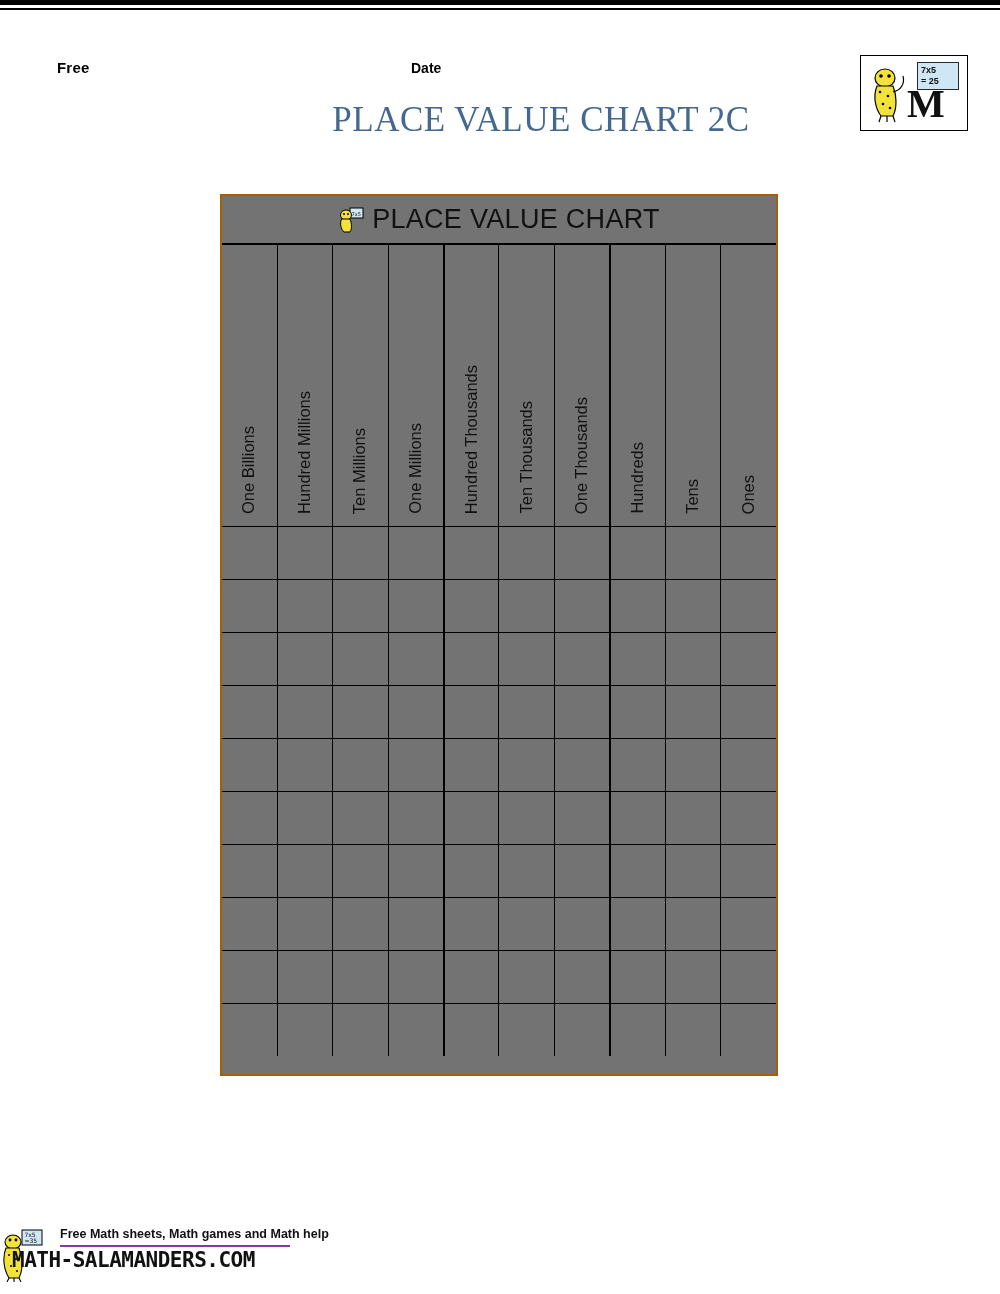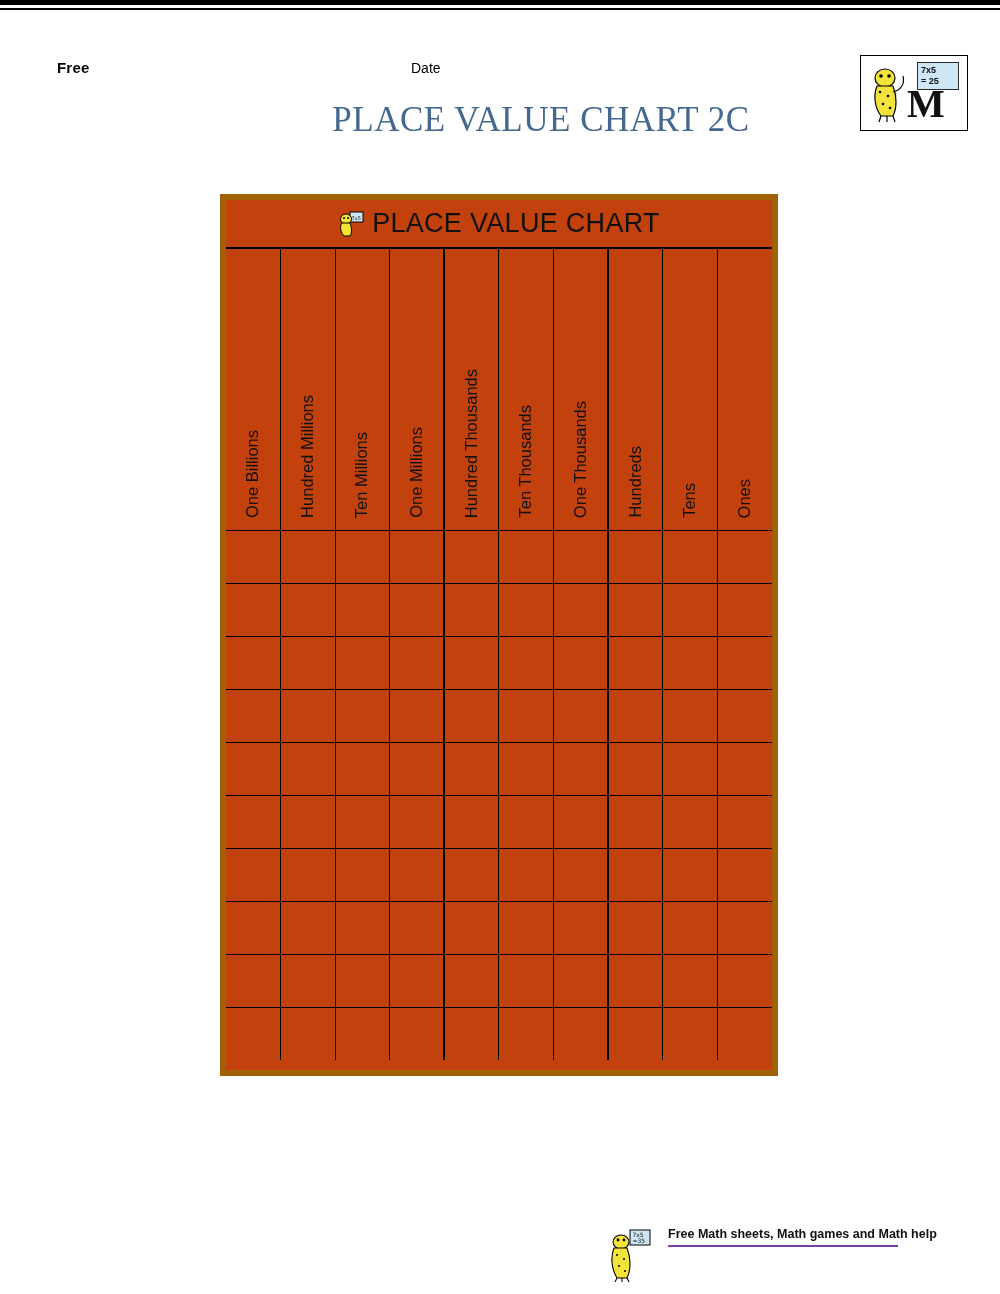--- a/index.html
+++ b/index.html
@@ -34,21 +34,21 @@
     position: absolute;
     left: 57px; top: 59px;
     font-size: 15px;
     font-weight: bold;
     letter-spacing: .2px;
   }
   .date-label {
     position: absolute;
     left: 411px; top: 60px;
     font-size: 14px;
-    font-weight: normal;
+    font-weight: bold;
   }
 
   .page-title {
     position: absolute;
     left: 0px; top: 100px;
     width: 1000px;
     text-align: center;
     font-family: "Liberation Serif", serif;
     font-size: 35px;
     color: #44688f;
@@ -91,23 +91,23 @@
     padding: 2px 0 0 3px;
     box-sizing: border-box;
     color: #111;
   }
 
   
   .chart-frame {
     position: absolute;
     left: 220px; top: 194px;
     width: 558px; height: 882px;
-    border: 6px solid #a16207;
+    border: 2px solid #a16207;
     box-sizing: border-box;
-    background: #c2410c;
+    background: #737373;
   }
   .chart-header {
     position: relative;
     height: 47px;
     border-bottom: 2px solid #000;
     display: flex;
     align-items: center;
     justify-content: center;
   }
   .chart-header .hdr-inner {
@@ -158,21 +158,21 @@
     display: block;
     width: 18px;
     color: #111;
   }
 
   
   .footer {
     position: absolute;
     left: 0; top: 1222px;
     width: 908px;
-    text-align: right;
+    text-align: left;
   }
   .footer-inner {
     display: inline-block;
     position: relative;
     width: 300px;
     height: 62px;
   }
   .footer .foot-sal {
     position: absolute;
     left: 0px; top: 6px;
@@ -442,14 +442,15 @@
             <circle cx="16" cy="12" r="1.4"></circle>
           <circle cx="9" cy="27" r="1"></circle>
             <circle cx="16" cy="31" r="1"></circle>
           <circle cx="11" cy="38" r="1"></circle>
             <circle cx="17" cy="43" r="1"></circle>
         </g>
       </svg>
     </span>
     <div class="foot-line1">Free Math sheets, Math games and Math help</div>
     <div class="foot-underline"></div>
+    <div class="foot-line2">MATH-SALAMANDERS.COM</div>
   </div>
 </div>
 
 </body></html>

